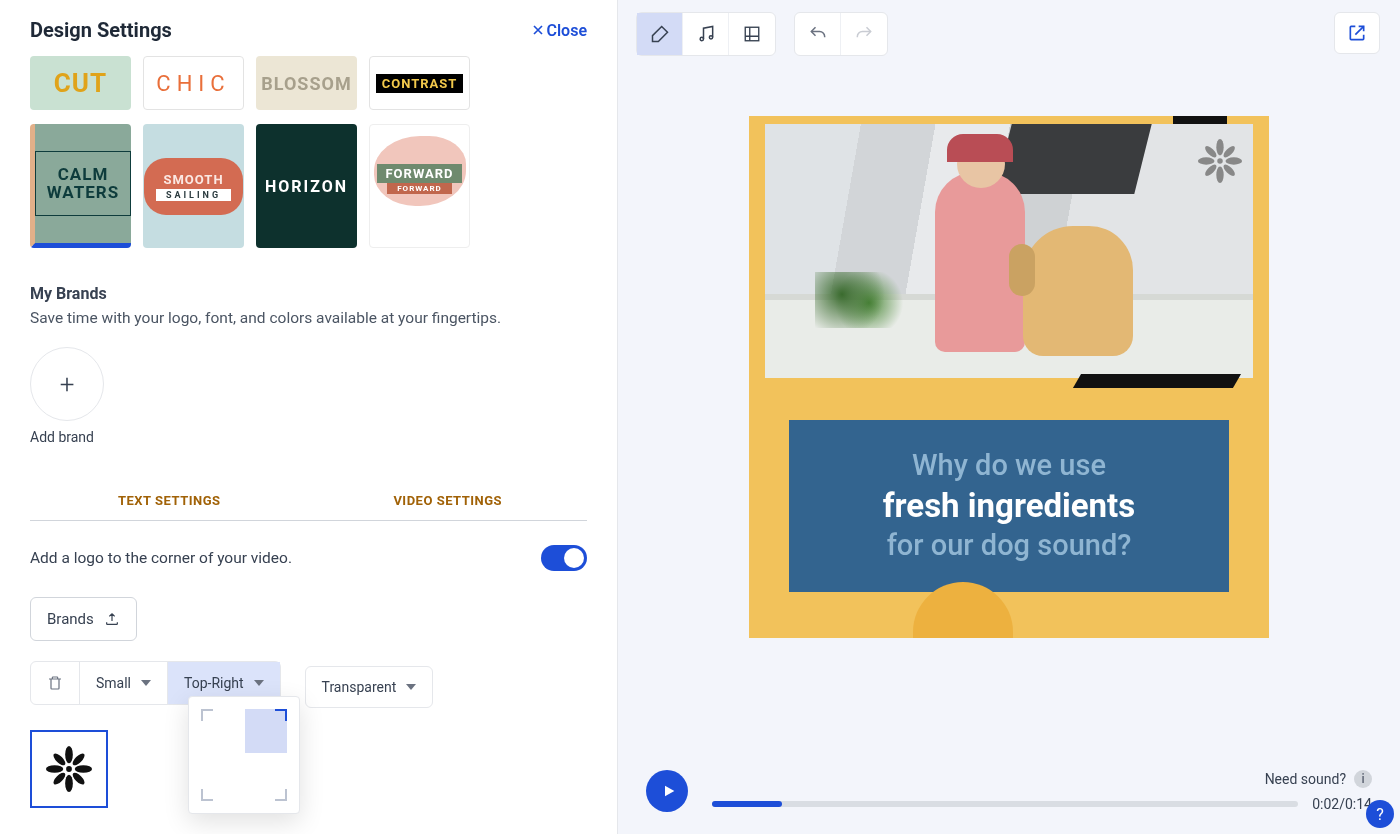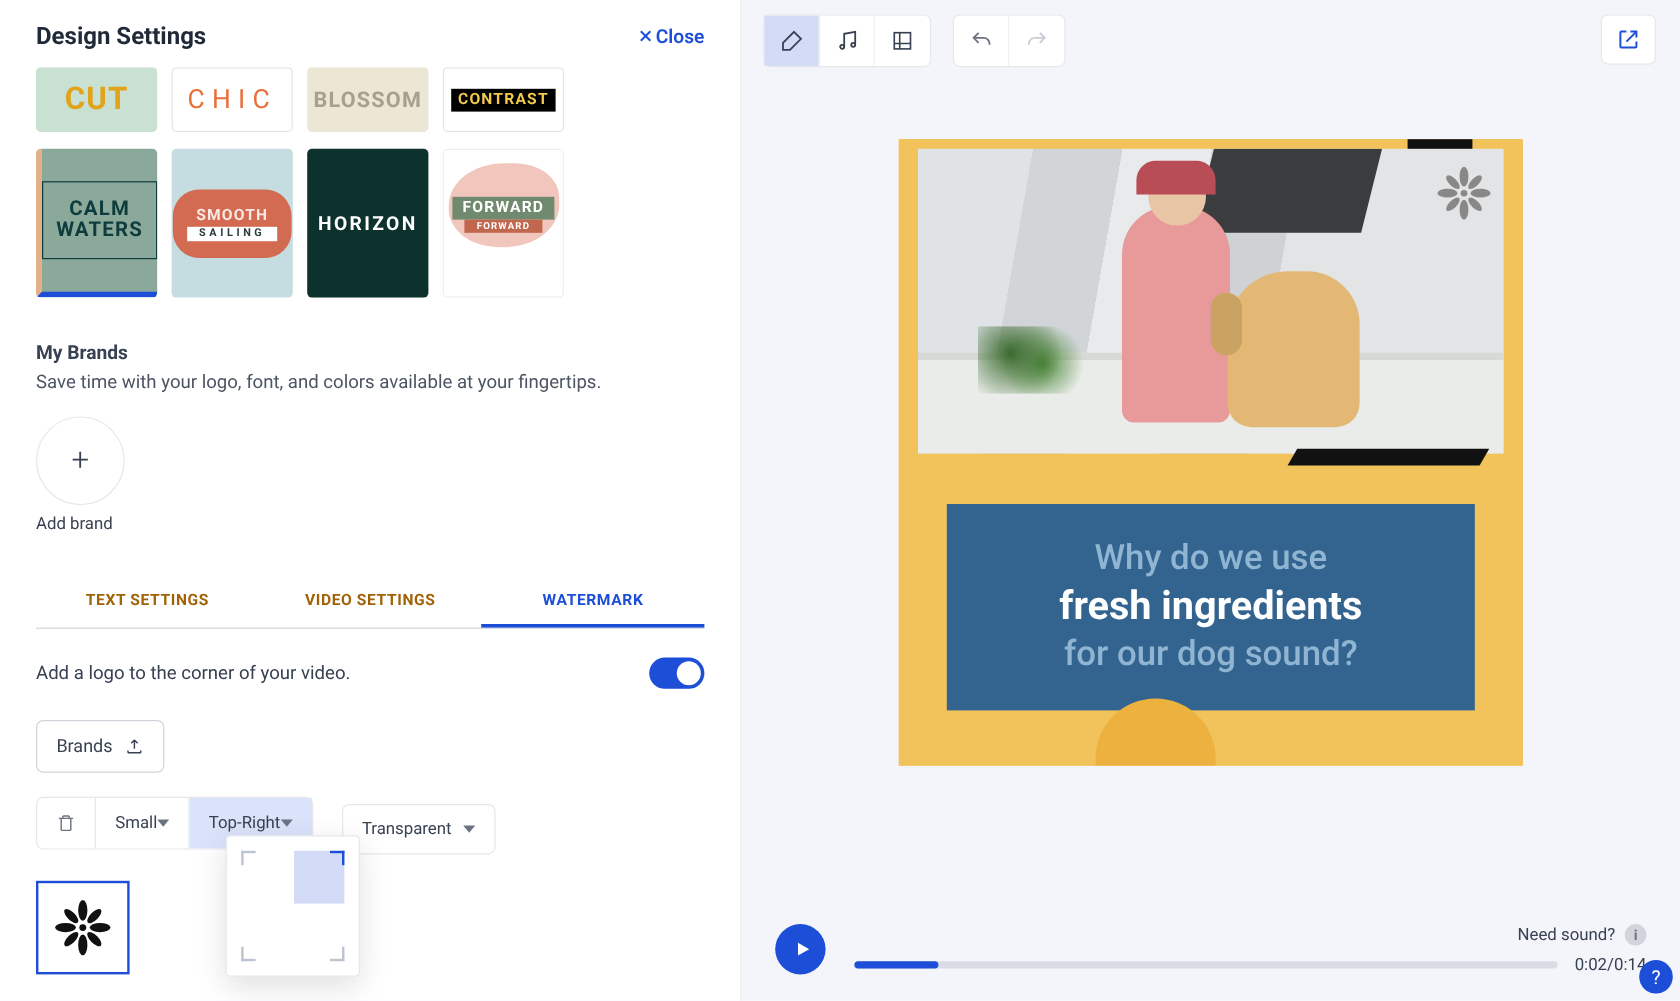--- a/index.html
+++ b/index.html
@@ -34,21 +34,21 @@
 .add-brand-label{font-size:14px;color:#374151}
 .tabs{display:flex;border-bottom:1px solid #d1d5db;margin-top:36px}
 .tab{flex:1;text-align:center;padding:12px 0;font-size:13px;font-weight:700;letter-spacing:.5px;color:#a16207;cursor:pointer}
 .tab.active{color:#1d4ed8;border-bottom:3px solid #1d4ed8}
 .wm-row{display:flex;justify-content:space-between;align-items:center;margin:24px 0 26px}
 .wm-desc{font-size:15.5px;color:#374151}
 .toggle{width:46px;height:26px;background:#1d4ed8;border-radius:99px;position:relative;cursor:pointer}
 .toggle::after{content:"";position:absolute;right:3px;top:3px;width:20px;height:20px;background:#fff;border-radius:50%}
 .replace-btn{display:inline-flex;align-items:center;gap:10px;border:1px solid #d1d5db;border-radius:6px;padding:12px 16px;font-size:15px;color:#374151;cursor:pointer;background:#fff}
 .controls{display:inline-flex;border:1px solid #e5e7eb;border-radius:6px;margin-top:20px}
-.ctrl{display:flex;align-items:center;padding:12px 16px;border-right:1px solid #e5e7eb;font-size:14px;color:#374151;cursor:pointer}
+.ctrl{display:flex;align-items:center;gap:10px;padding:12px 16px;border-right:1px solid #e5e7eb;font-size:14px;color:#374151;cursor:pointer}
 .ctrl:last-child{border-right:none}
 .ctrl.active{background:#dbe3fa}
 .caret{width:0;height:0;border-left:5px solid transparent;border-right:5px solid transparent;border-top:6px solid #6b7280}
 .trash{width:16px;height:18px;color:#6b7280}
 .opacity-ctrl{display:inline-flex;align-items:center;border:1px solid #e5e7eb;border-radius:6px;padding:12px 16px;margin-left:20px;gap:10px;font-size:14px;color:#374151;cursor:pointer}
 .logo-preview{width:78px;height:78px;border:2px solid #1d4ed8;margin-top:22px;display:flex;align-items:center;justify-content:center;background:#fff}
 .position-popover{position:absolute;left:188px;top:696px;width:112px;height:118px;background:#fff;border:1px solid #e5e7eb;border-radius:4px;box-shadow:0 8px 26px rgba(0,0,0,.12);padding:12px}
 .pos-grid{width:86px;height:92px;border:0;position:relative}
 .pos-corner{position:absolute;width:12px;height:12px;border:2px solid #bcc3d1}
 .pc-tl{top:0;left:0;border-right:none;border-bottom:none}
@@ -145,21 +145,20 @@
     <div class="section-title">My Brands</div>
     <div class="section-desc">Save time with your logo, font, and colors available at your fingertips.</div>
     <div class="add-brand-circle">
         <span>+</span>
       </div>
     <div class="add-brand-label">Add brand</div>
 
     <div class="tabs">
       <div class="tab">TEXT SETTINGS</div>
       <div class="tab">VIDEO SETTINGS</div>
-      <div class="tab active">WATERMARK</div>
     </div>
 
     <div class="wm-row">
       <div class="wm-desc">Add a logo to the corner of your video.</div>
       <div class="toggle"></div>
     </div>
 
     <button class="replace-btn">
       <span>Brands</span>
       <svg width="16" height="16" viewBox="0 0 24 24" fill="none" stroke="#374151" stroke-width="1.8">

